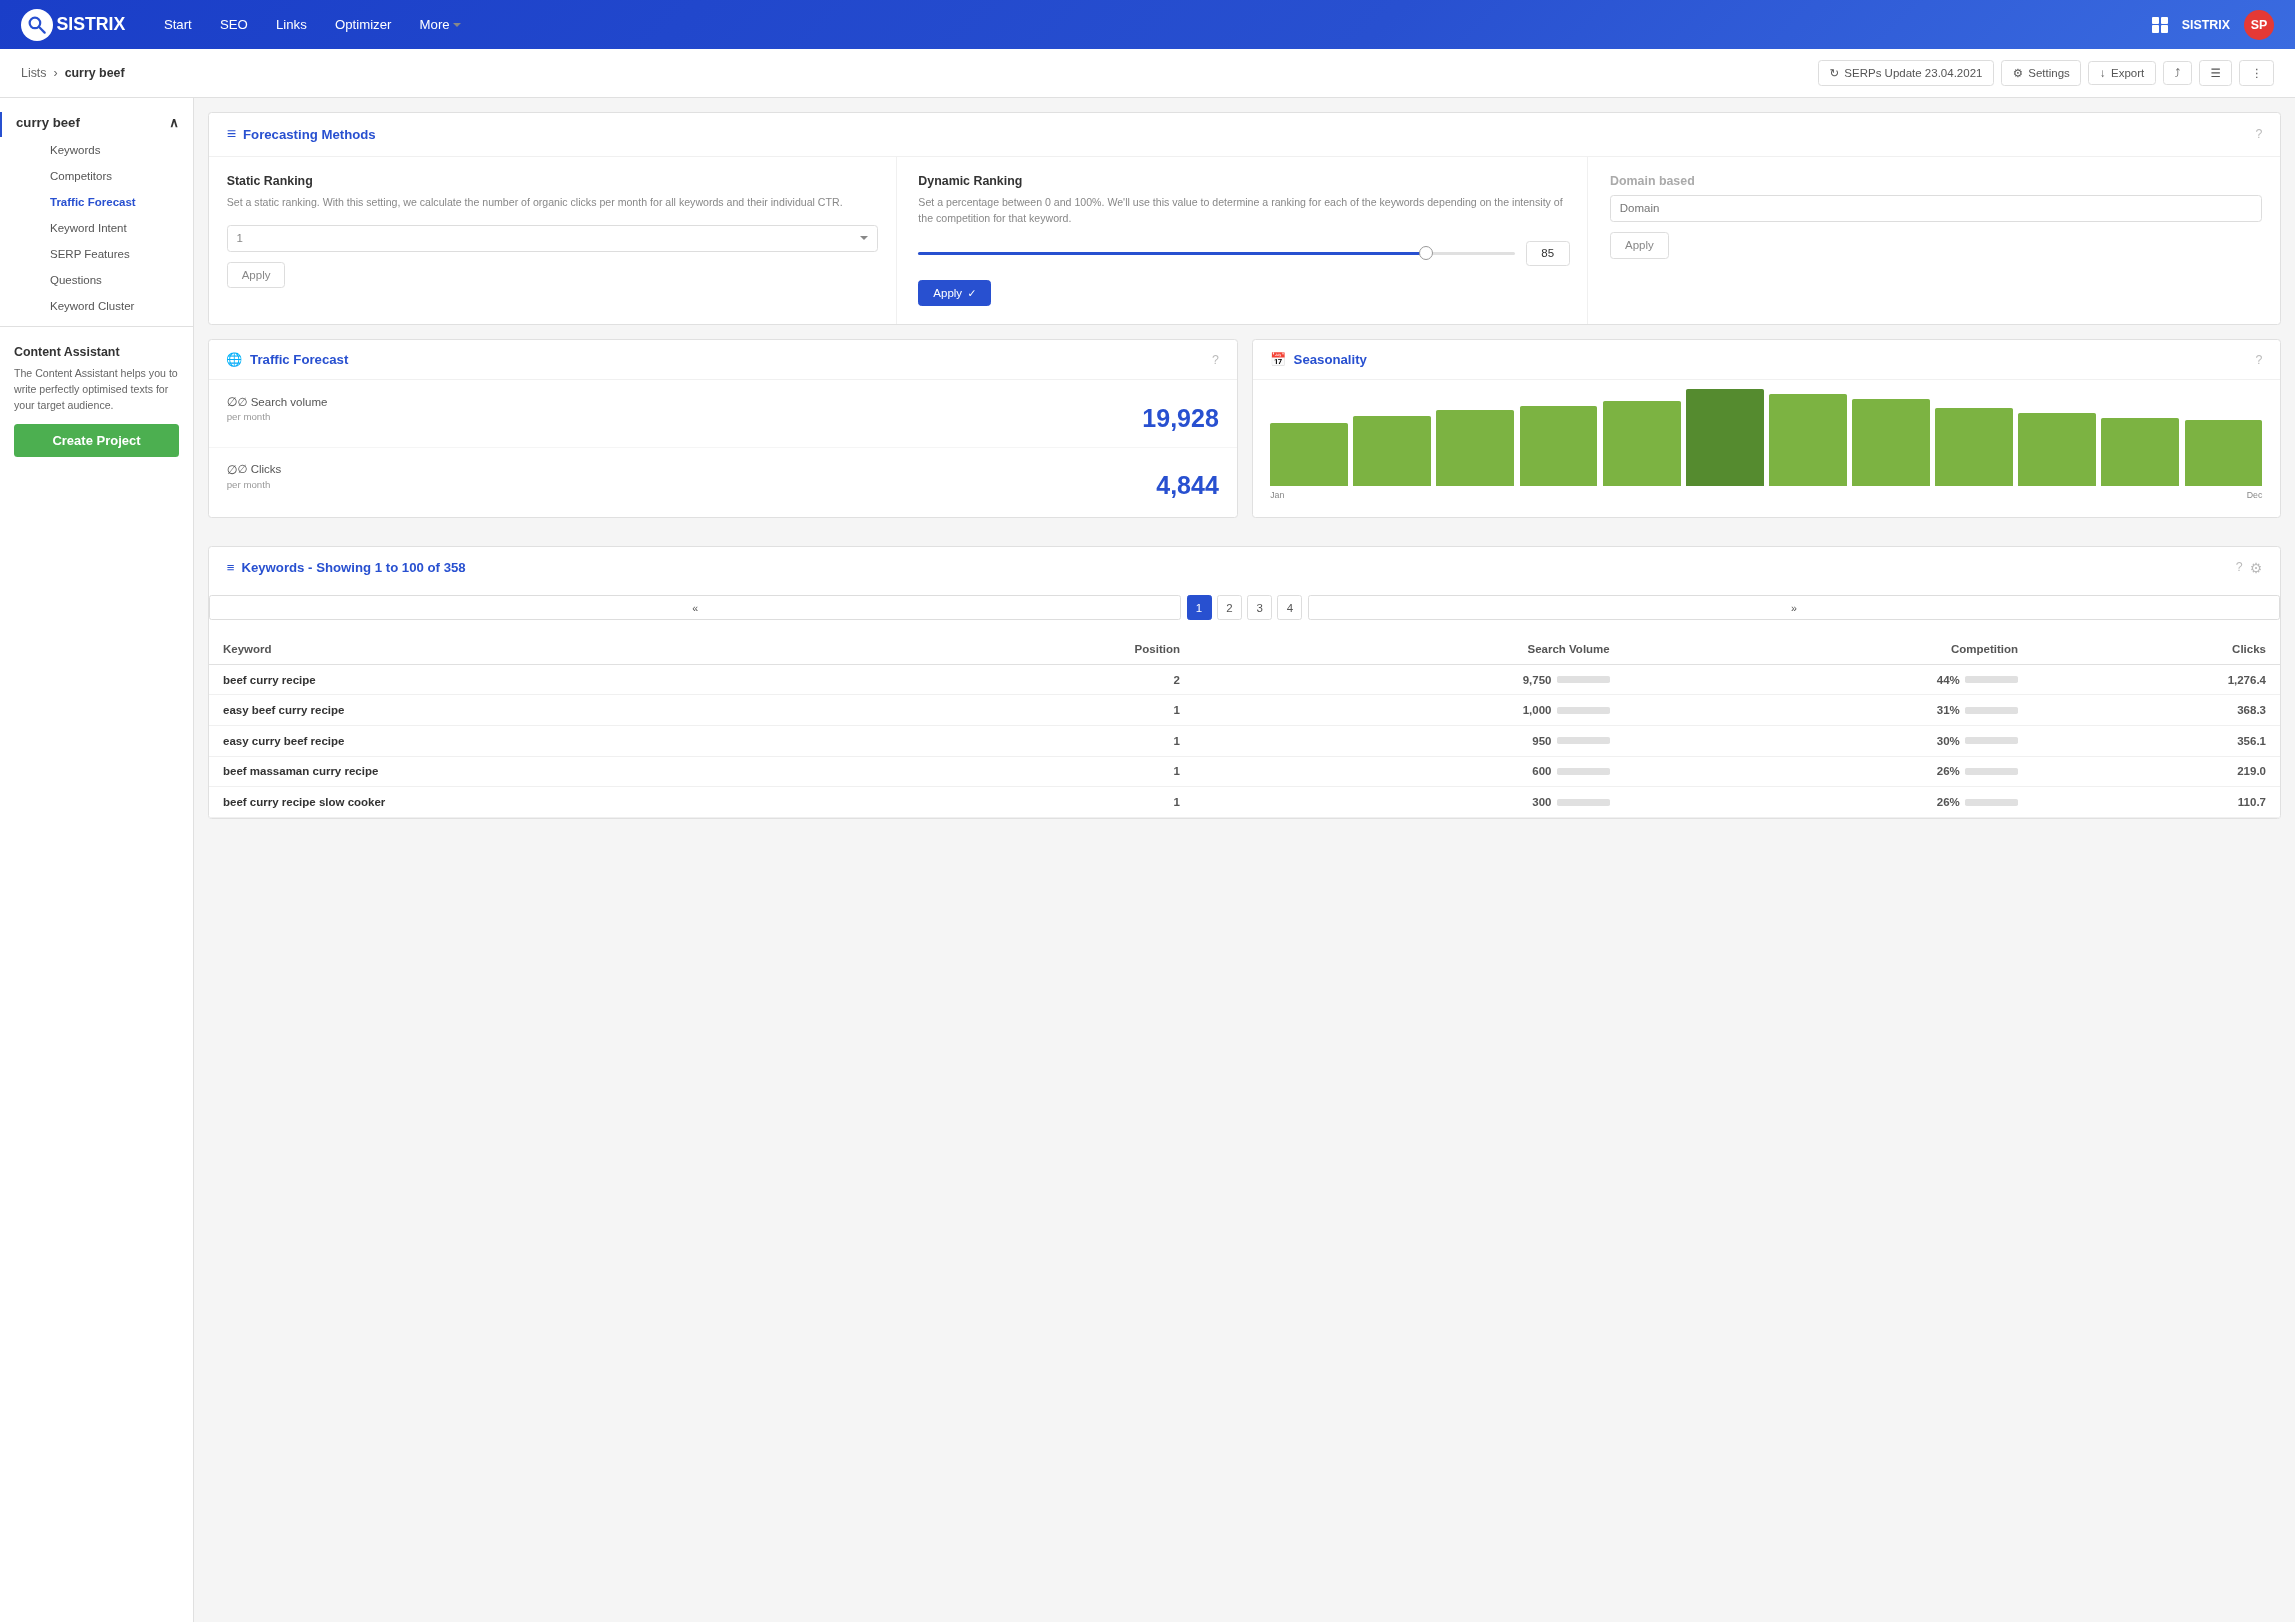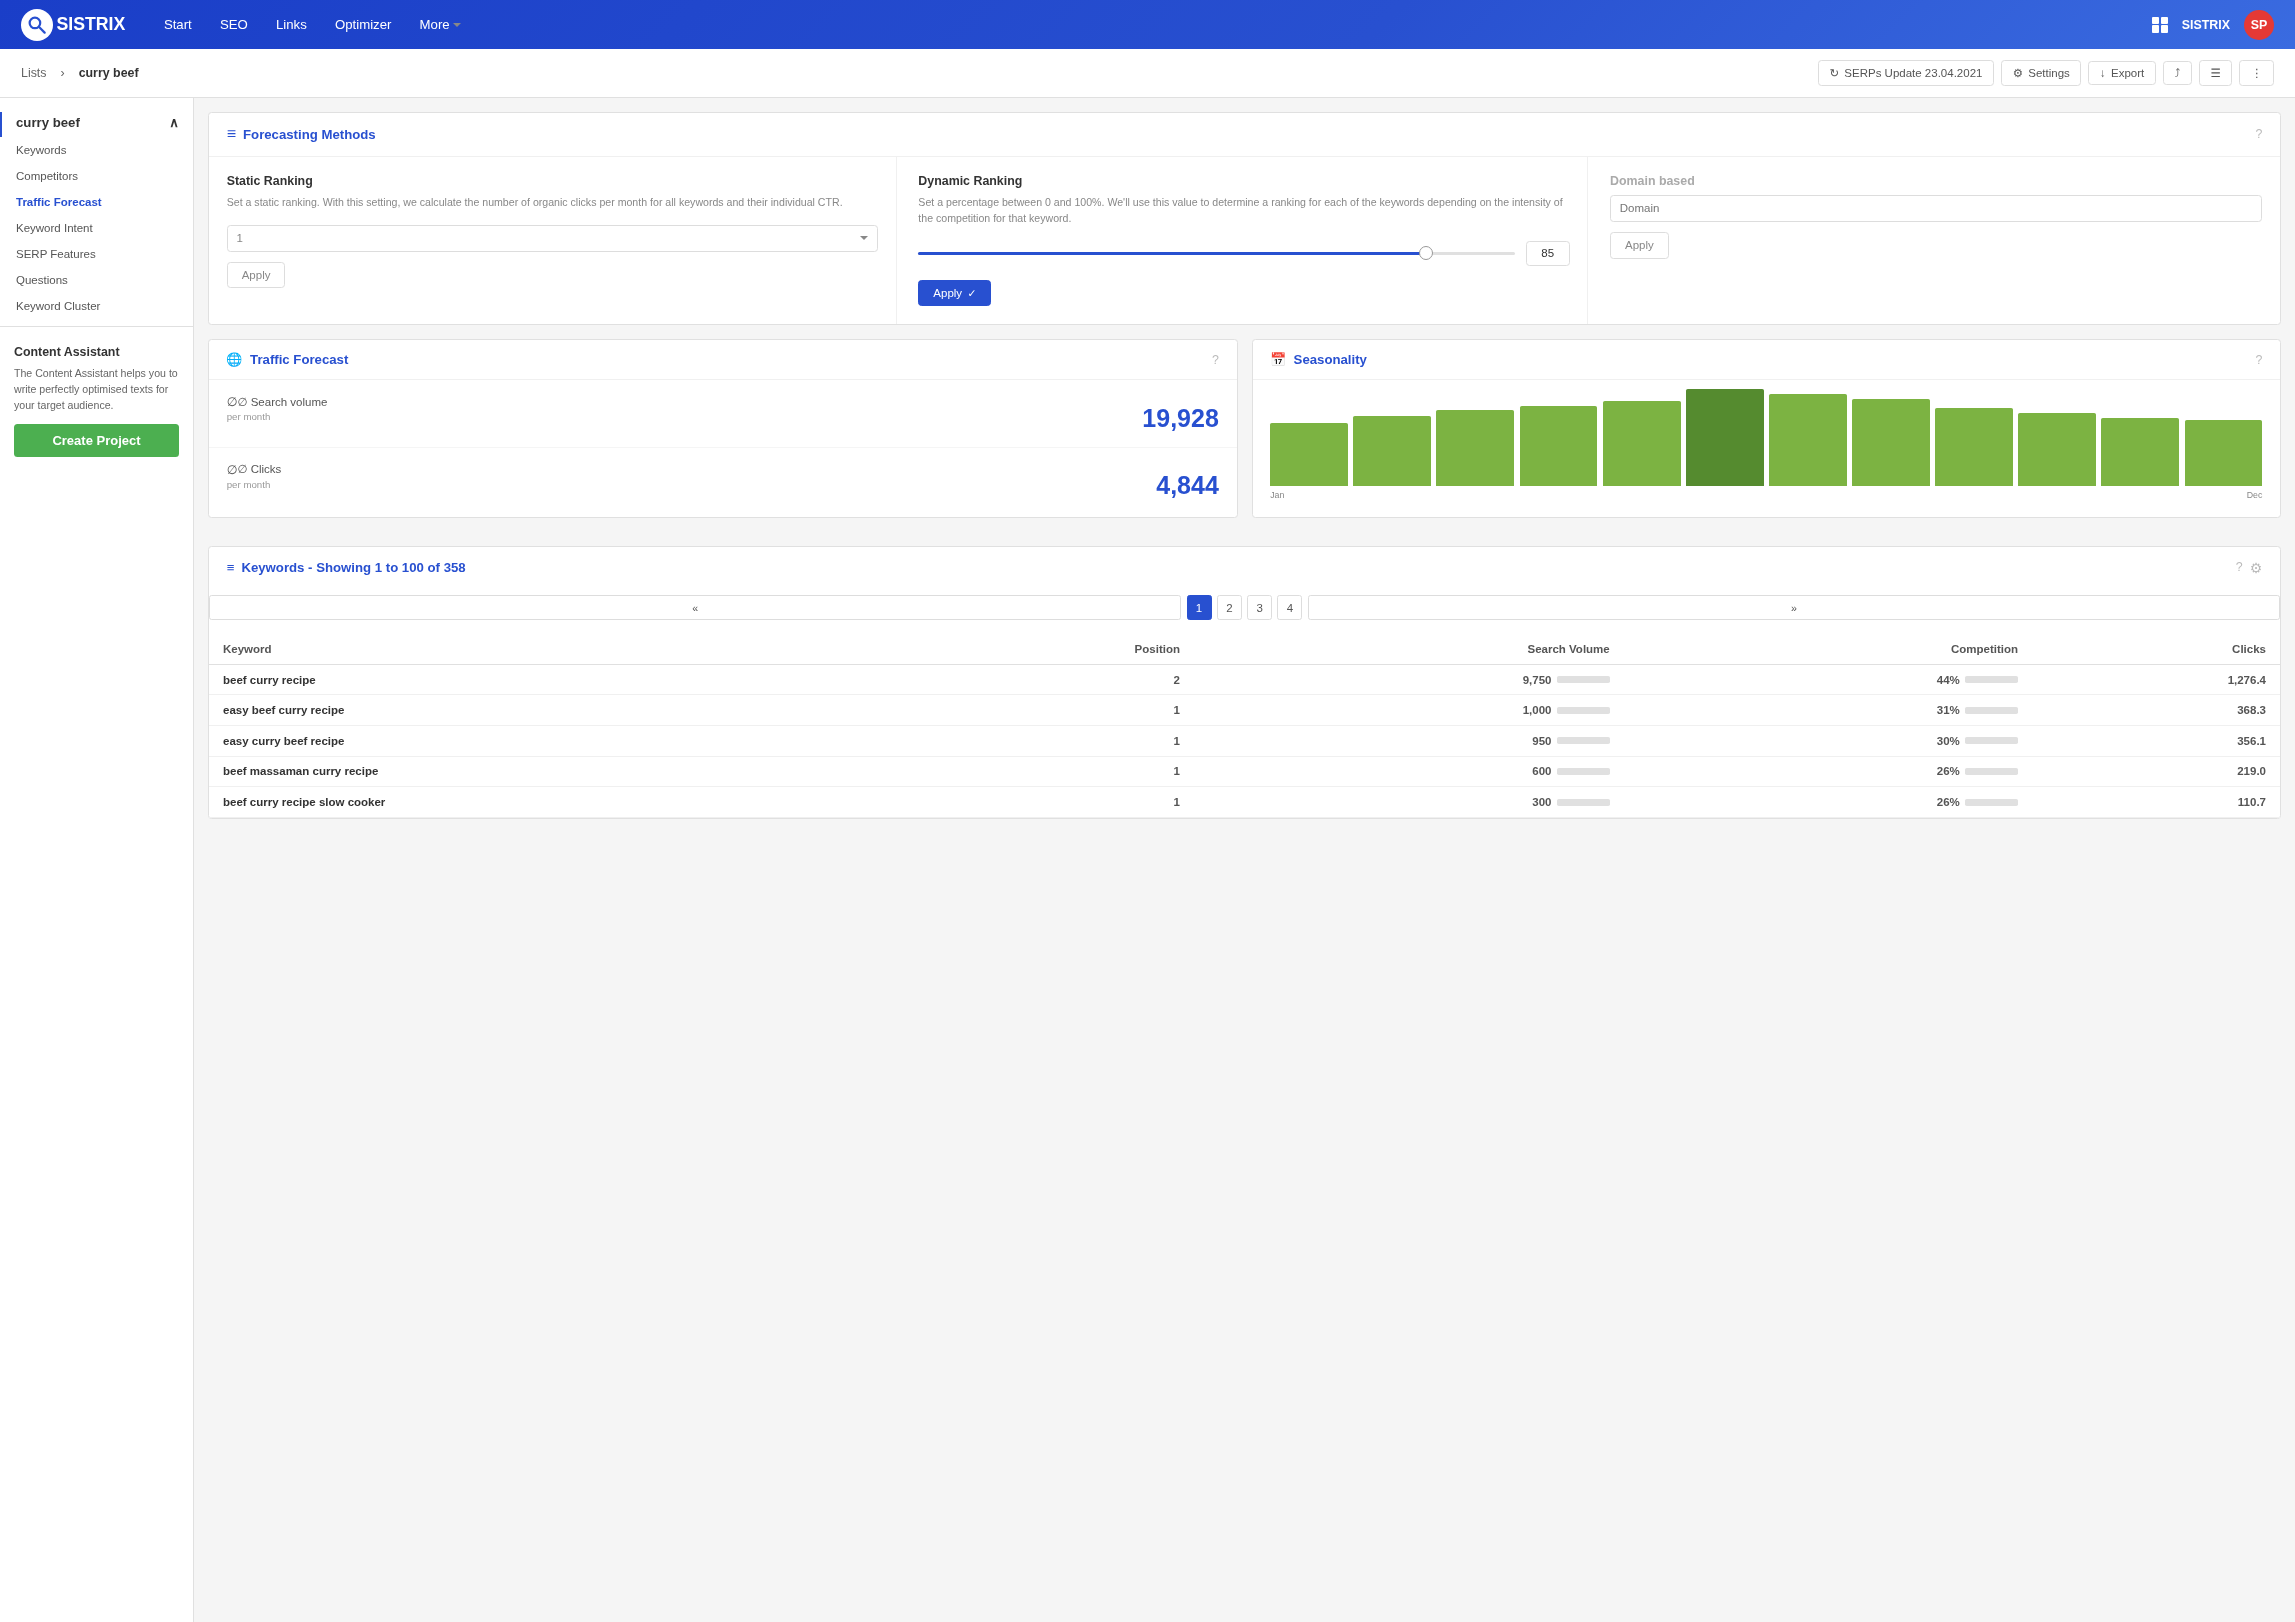--- a/index.html
+++ b/index.html
@@ -13,32 +13,32 @@
     .nav-item { color: white; padding: 7px 10.6px; border-radius: 3.5px; cursor: pointer; font-size: 13.2px; text-decoration: none; display: flex; align-items: center; gap: 3.5px; }
     .nav-more { display: flex; align-items: center; gap: 3.5px; }
     .header-right { display: flex; align-items: center; gap: 14px; }
     .grid-icon { display: grid; grid-template-columns: 1fr 1fr; gap: 1.8px; width: 16px; height: 16px; }
     .grid-dot { background: white; border-radius: 0.9px; }
     .sistrix-text { color: white; font-weight: 600; font-size: 12.4px; }
     .avatar { width: 30px; height: 30px; background: #e53935; border-radius: 50%; display: flex; align-items: center; justify-content: center; color: white; font-weight: 700; font-size: 12.4px; }
 
     
     .breadcrumb-bar { background: white; padding: 10.6px 21px; border-bottom: 0.9px solid #e0e0e0; display: flex; align-items: center; justify-content: space-between; }
-    .breadcrumb { display: flex; align-items: center; gap: 14px; font-size: 12.4px; color: #666; }
+    .breadcrumb { display: flex; align-items: center; gap: 7px; font-size: 12.4px; color: #666; }
     .breadcrumb-current { font-weight: 700; color: #333; }
     .breadcrumb-actions { display: flex; gap: 7px; align-items: center; }
     .btn-action { display: flex; align-items: center; gap: 5.3px; padding: 5.3px 10.6px; border: 0.9px solid #ddd; border-radius: 3.5px; background: white; cursor: pointer; font-size: 11.5px; color: #555; }
 
     
     .layout { display: flex; height: calc(100vh - 88px); overflow: hidden; }
 
     
     .sidebar { width: 194px; background: white; border-right: 0.9px solid #e0e0e0; padding: 14px 0; overflow-y: auto; flex-shrink: 0; }
     .sidebar-title { font-weight: 700; font-size: 13.2px; padding: 3.5px 14px 7px; display: flex; justify-content: space-between; align-items: center; border-left: 2.6px solid #2850d0; }
-    .sidebar-item { padding: 7px 16px; cursor: pointer; color: #555; font-size: 11.5px; }
+    .sidebar-item { padding: 7px 26px; cursor: pointer; color: #555; font-size: 11.5px; margin-left: 24px; }
     .sidebar-item.active { color: #2850d0; font-weight: 600; }
     .sidebar-divider { border-top: 0.9px solid #e0e0e0; margin: 7px 0; }
     .content-assistant { padding: 10.6px 14px; }
     .content-assistant-title { font-weight: 700; font-size: 12.4px; color: #333; margin-bottom: 7px; }
     .content-assistant-text { font-size: 10.6px; color: #666; line-height: 1.5; margin-bottom: 10.6px; }
     .btn-create { background: #4caf50; color: white; border: none; border-radius: 3.5px; padding: 8.8px 14px; font-size: 13px; font-weight: 600; cursor: pointer; width: 100%; }
 
     
     .main { flex: 1; overflow-y: auto; padding: 14px; }
 

